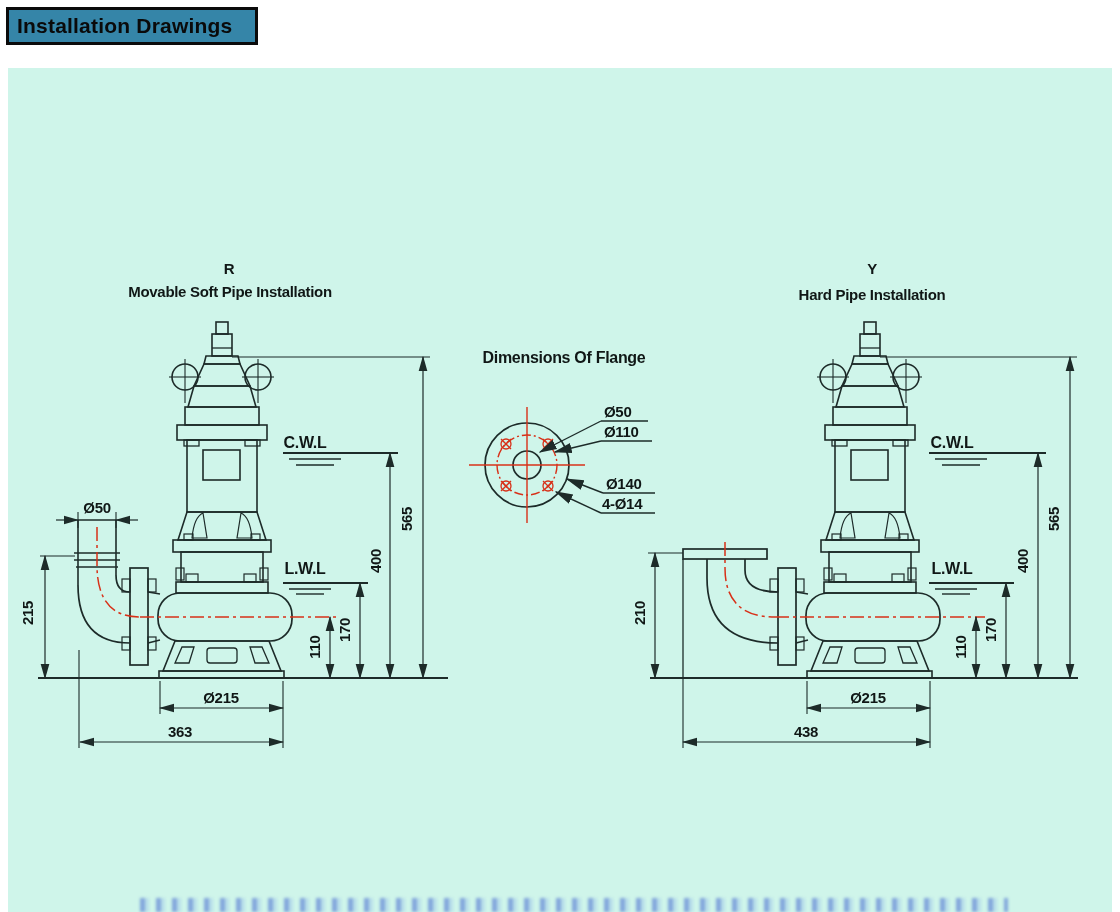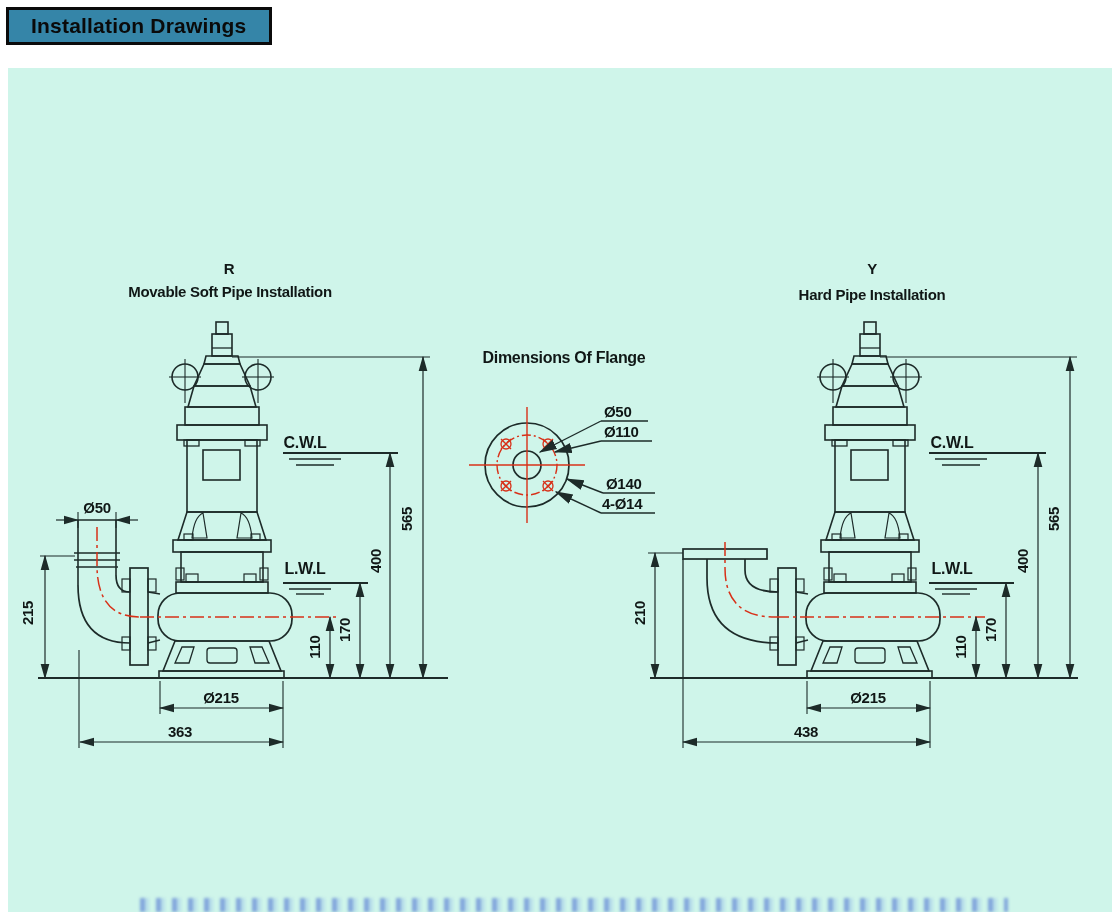--- a/index.html
+++ b/index.html
@@ -1,20 +1,20 @@
 <!DOCTYPE html>
 <html><head>
 <meta charset="utf-8">
 <style>
   html,body{margin:0;padding:0;background:#ffffff;}
   #stage{position:relative;width:1120px;height:912px;background:#ffffff;overflow:hidden;
          font-family:"Liberation Sans",sans-serif;}
   #panel{position:absolute;left:8px;top:68px;width:1104px;height:844px;background:#cff5ea;}
   #titlebar{position:absolute;left:6px;top:7px;width:238px;height:32px;background:#3585a8;
-            border:3px solid #0b0b0b;display:flex;align-items:center;padding-left:22px;}
+            border:3px solid #0b0b0b;display:flex;align-items:center;padding-left:8px;}
   #titlebar span{font-size:21px;font-weight:bold;color:#0a0a0a;letter-spacing:0.2px;}
   svg{position:absolute;left:0;top:0;}
   svg text{font-family:"Liberation Sans",sans-serif;font-weight:bold;fill:#101716;letter-spacing:-0.3px;}
   .t15{font-size:15px;}
   .t16{font-size:16px;}
   .ln{stroke:#1d2b29;fill:none;}
   .red{stroke:#d83018;fill:none;}
   #cutoff{position:absolute;left:140px;top:898px;width:868px;height:14px;
           background:repeating-linear-gradient(90deg, rgba(55,90,205,0.50) 0 5px,
                      rgba(120,160,235,0.25) 5px 9px, rgba(0,0,0,0) 9px 16px);

